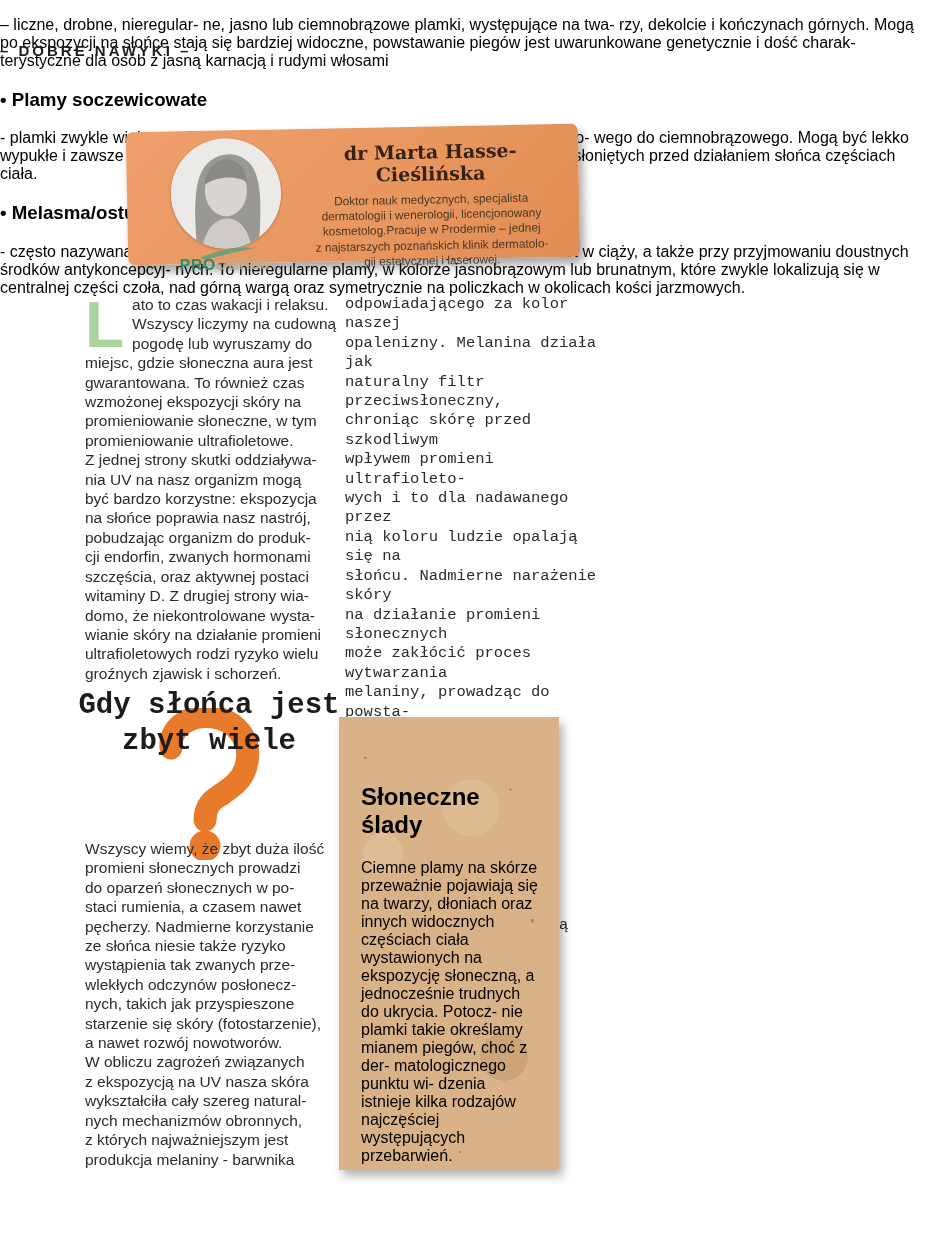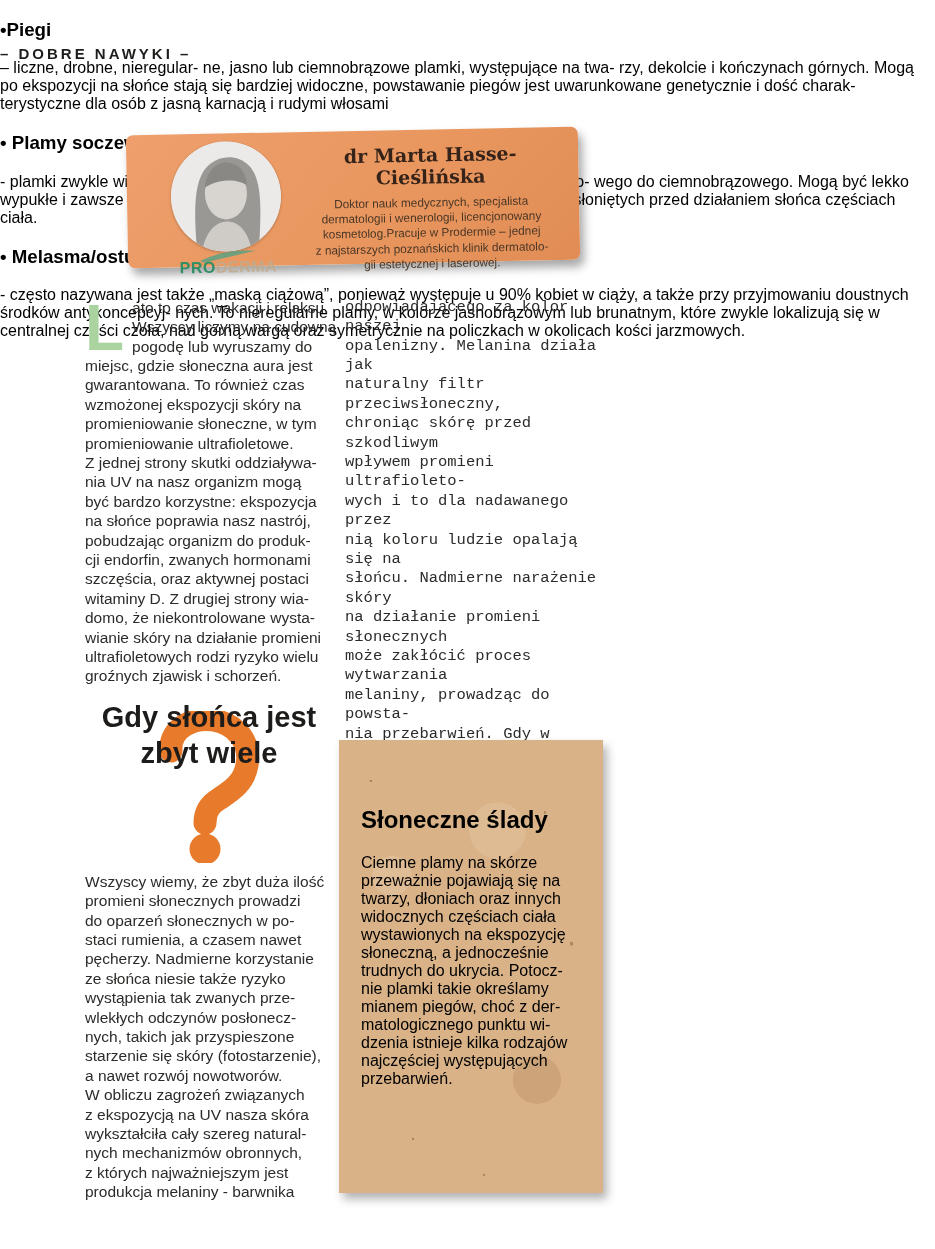--- a/index.html
+++ b/index.html
@@ -27,27 +27,27 @@
     font-size:19px;font-weight:700;color:#35231a;}
   .doctor-bio{margin:0;font-size:11.8px;line-height:15.2px;color:#4b3726;white-space:pre-line;}
 
   
   .bodytext{font-size:15.5px;line-height:19.4px;color:#2c2b29;white-space:pre-line;margin:0;}
   .col1a{position:absolute;left:85px;top:279px;width:252px;}
   .dropcap{float:left;font-size:64px;line-height:52px;font-weight:800;color:#abd3a0;
     margin:4px 8px 2px 0;font-family:"Liberation Sans",sans-serif;}
   .heading-block{position:absolute;left:75px;top:672px;width:268px;text-align:center;}
   .qmark{position:absolute;left:50%;top:20px;transform:translateX(-50%);z-index:0;}
-  .main-heading{position:relative;z-index:1;margin:8px;font-family:Liberation Sans, sans-serif;
+  .main-heading{position:relative;z-index:1;margin:0;font-family:Liberation Mono, monospace;
     font-weight:600;font-size:29px;line-height:36px;color:#1e1c1a;white-space:pre-line;}
-  .col1b{position:absolute;left:85px;top:853px;width:256px;}
+  .col1b{position:absolute;left:85px;top:823px;width:256px;}
   .col2{position:absolute;left:345px;top:279px;width:260px;font-family:Liberation Mono, monospace;}
 
   
-  .feature-wrap{position:absolute;left:339px;top:721px;width:264px;height:453px;
+  .feature-wrap{position:absolute;left:339px;top:701px;width:220px;height:453px;
     filter:drop-shadow(4px 6px 5px rgba(0,0,0,0.3));}
   .feature-box{width:100%;height:100%;box-sizing:border-box;padding:46px 20px 0 22px;
     background-color:#d9b287;
     background-image:
       radial-gradient(circle 2px at 12% 9%, rgba(110,72,38,.45) 0 60%, transparent 61%),
       radial-gradient(circle 2px at 78% 16%, rgba(110,72,38,.35) 0 60%, transparent 61%),
       radial-gradient(circle 3px at 88% 45%, rgba(110,72,38,.4) 0 60%, transparent 61%),
       radial-gradient(circle 2px at 28% 88%, rgba(110,72,38,.45) 0 60%, transparent 61%),
       radial-gradient(circle 2px at 55% 96%, rgba(110,72,38,.4) 0 60%, transparent 61%),
       radial-gradient(circle 2px at 68% 64%, rgba(110,72,38,.3) 0 60%, transparent 61%),
@@ -201,21 +201,20 @@
 mianem piegów, choć z der-
 matologicznego punktu wi-
 dzenia istnieje kilka rodzajów
 najczęściej występujących
 przebarwień.</p>
     </div>
   </aside>
 
   <aside class="sidebar">
     <div class="sb-item">
-      <h3 class="sb-title">•Piegi</h3>
       <p class="sb-body"> – liczne, drobne, nieregular-
 ne, jasno lub ciemnobrązowe
 plamki, występujące na twa-
 rzy, dekolcie i kończynach
 górnych. Mogą po ekspozycji
 na słońce stają się bardziej
 widoczne, powstawanie
 piegów jest uwarunkowane
 genetycznie i dość charak-
 terystyczne dla osób z jasną

